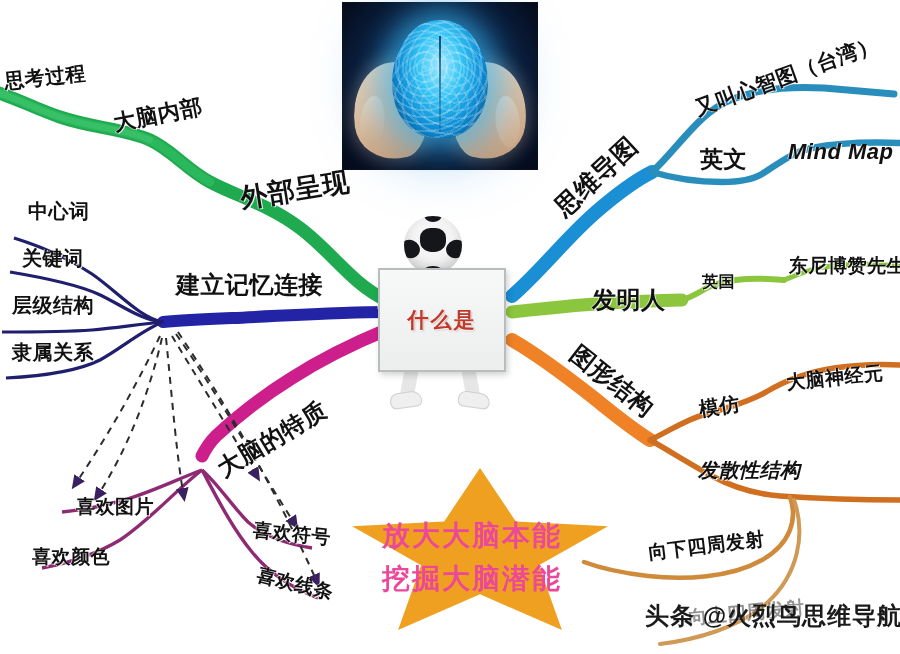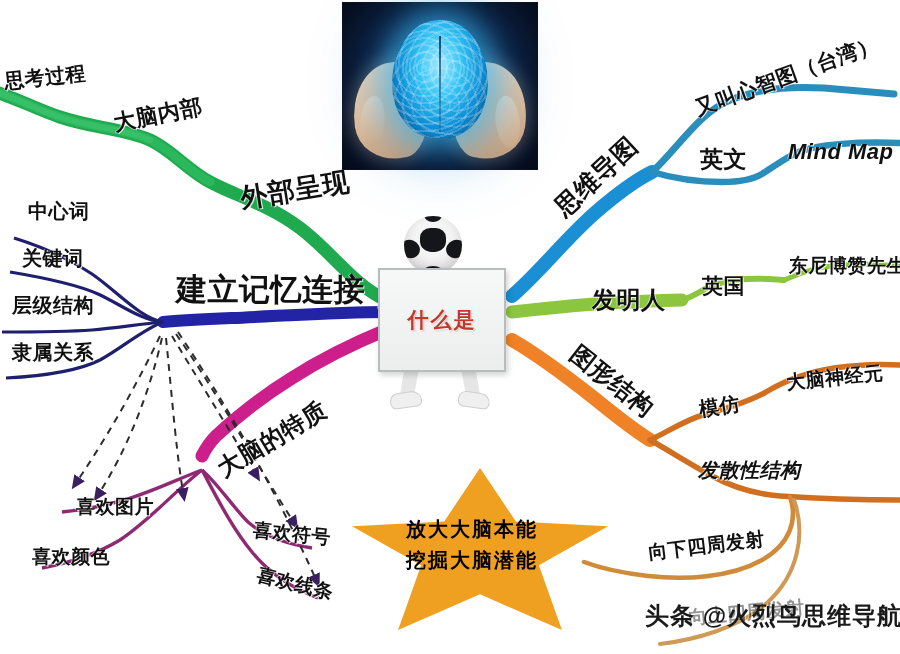--- a/index.html
+++ b/index.html
@@ -68,22 +68,22 @@
     display:flex;flex-direction:row;align-items:center;justify-content:center;gap:6px;}
   #sign .line{
     font-family:"Liberation Serif","DejaVu Serif",serif;font-weight:700;font-size:21px;
     color:#c0392b;letter-spacing:2px;
     text-shadow:0 1px 0 #fff,1px 1px 2px rgba(120,20,10,.35);}
   
   #star{position:absolute;left:352px;top:468px;width:256px;height:162px;}
   #star .shape{position:absolute;inset:0;background:#f0a020;
     clip-path:polygon(50% 0%,64% 33%,100% 36%,73% 60%,82% 100%,50% 78%,18% 100%,27% 60%,0% 36%,36% 33%);}
   #star .txt{position:absolute;left:0;right:16px;top:46px;text-align:center;
-    font-family:"Liberation Serif","DejaVu Serif",serif;font-weight:700;font-size:20px;
-    color:#000000;line-height:1.55;letter-spacing:2px;}
+    font-family:"Liberation Serif","DejaVu Serif",serif;font-weight:700;font-size:28px;
+    color:#ec4899;line-height:1.55;letter-spacing:2px;}
   
   #wm{position:absolute;left:645px;top:600px;
     font-family:"Liberation Sans","DejaVu Sans",sans-serif;font-weight:700;font-size:24px;
     color:#1a1a1a;letter-spacing:1px;white-space:nowrap;}
 </style>
 </head>
 <body>
 
 <div id="stage">
 
@@ -180,39 +180,39 @@
     </div>
     <div id="sign">
       <div class="line">什么是</div>
     </div>
   </div>
 
   <div class="lbl" style="left:240px;top:172px;font-size:27px;transform:rotate(-9deg);">外部呈现</div>
   <div class="lbl" style="left:113px;top:100px;font-size:22px;transform:rotate(-11deg);">大脑内部</div>
   <div class="lbl" style="left:4px;top:64px;font-size:20px;transform:rotate(-6deg);">思考过程</div>
 
-  <div class="lbl" style="left:176px;top:269px;font-size:31px;">建立记忆连接</div>
+  <div class="lbl" style="left:176px;top:269px;font-size:24px;">建立记忆连接</div>
   <div class="lbl" style="left:28px;top:198px;font-size:20px;">中心词</div>
   <div class="lbl" style="left:22px;top:245px;font-size:20px;">关键词</div>
   <div class="lbl" style="left:12px;top:292px;font-size:20px;">层级结构</div>
   <div class="lbl" style="left:12px;top:339px;font-size:20px;">隶属关系</div>
 
   <div class="lbl" style="left:211px;top:423px;font-size:24px;transform:rotate(-31deg);">大脑的特质</div>
   <div class="lbl" style="left:76px;top:494px;font-size:19px;">喜欢图片</div>
   <div class="lbl" style="left:32px;top:544px;font-size:19px;">喜欢颜色</div>
   <div class="lbl" style="left:253px;top:521px;font-size:19px;transform:rotate(6deg);">喜欢符号</div>
   <div class="lbl" style="left:256px;top:571px;font-size:19px;transform:rotate(14deg);">喜欢线条</div>
 
   <div class="lbl" style="left:545px;top:160px;font-size:25px;transform:rotate(-43deg);">思维导图</div>
   <div class="lbl" style="left:690px;top:62px;font-size:21px;transform:rotate(-20deg);">又叫心智图（台湾）</div>
   <div class="lbl" style="left:700px;top:144px;font-size:23px;">英文</div>
   <div class="lbl sans" style="left:788px;top:139px;font-size:22px;font-weight:700;">Mind Map</div>
 
   <div class="lbl" style="left:592px;top:284px;font-size:24px;">发明人</div>
-  <div class="lbl" style="left:702px;top:272px;font-size:21px;">英国</div>
+  <div class="lbl" style="left:702px;top:272px;font-size:16px;">英国</div>
   <div class="lbl" style="left:789px;top:253px;font-size:19px;">东尼博赞先生</div>
 
   <div class="lbl" style="left:563px;top:365px;font-size:24px;transform:rotate(38deg);">图形结构</div>
   <div class="lbl" style="left:699px;top:393px;font-size:20px;transform:rotate(-9deg);">模仿</div>
   <div class="lbl" style="left:786px;top:365px;font-size:19px;transform:rotate(-6deg);">大脑神经元</div>
   <div class="lbl" style="left:698px;top:457px;font-size:20px;font-style:italic;">发散性结构</div>
   <div class="lbl" style="left:648px;top:533px;font-size:19px;transform:rotate(-7deg);">向下四周发射</div>
   <div class="lbl" style="left:688px;top:600px;font-size:19px;opacity:.45;transform:rotate(-5deg);">向上四周发射</div>
 
   <div id="star">

